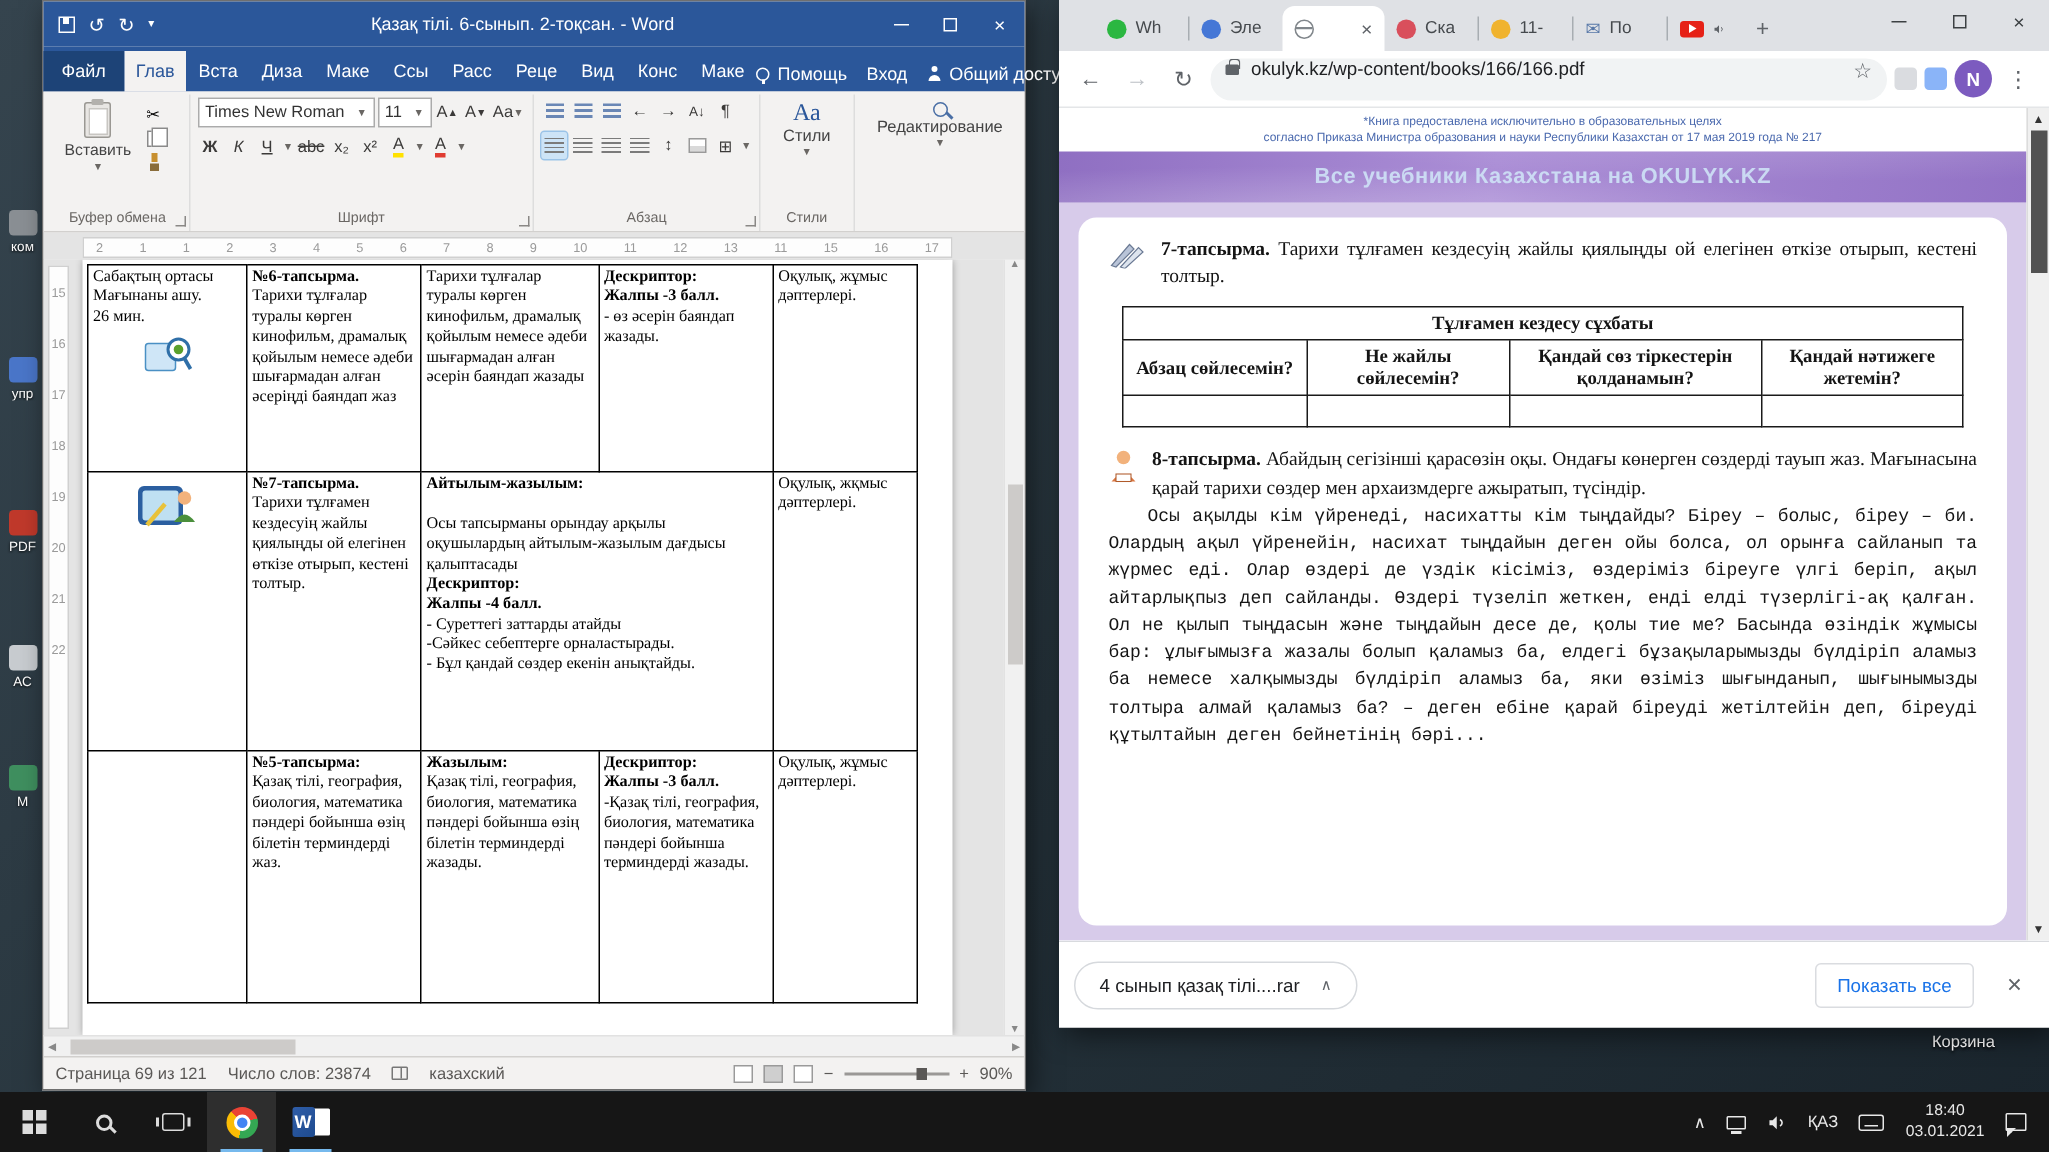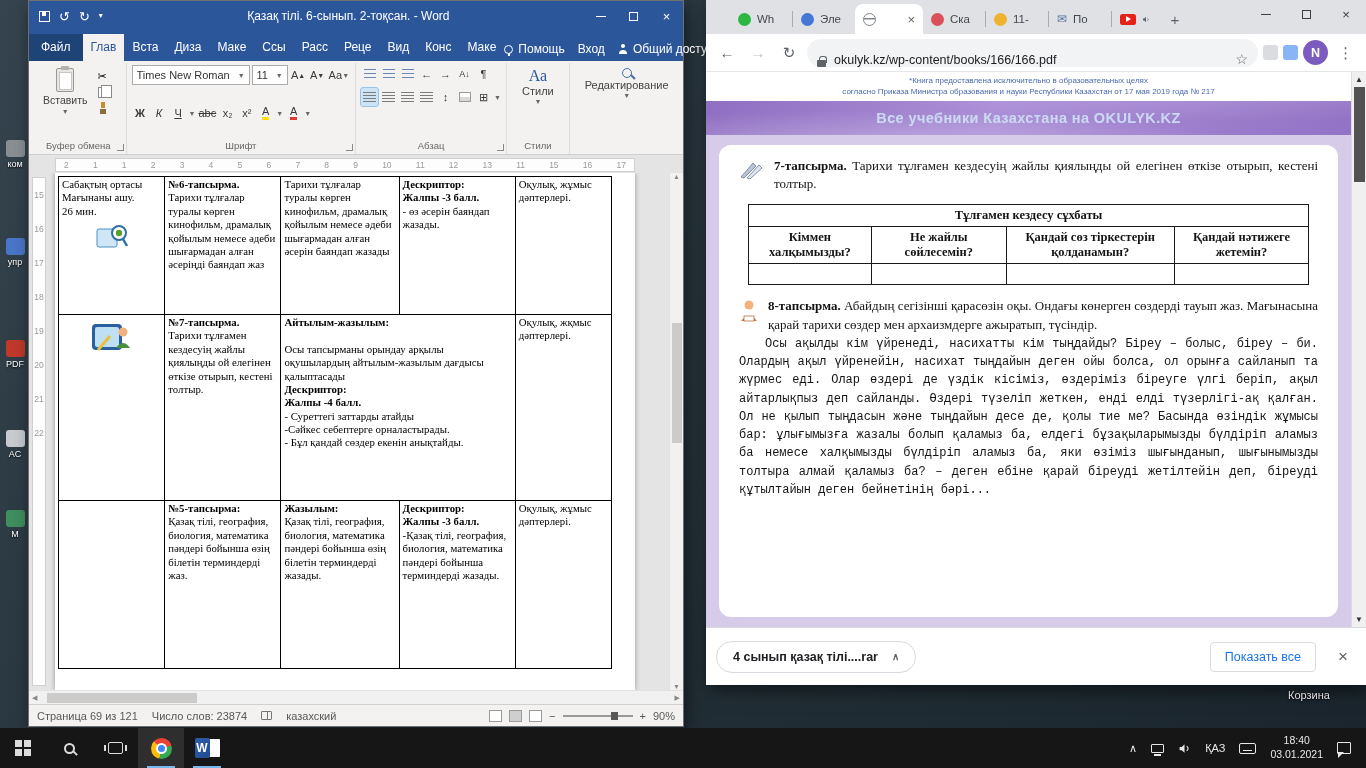--- a/index.html
+++ b/index.html
@@ -126,21 +126,21 @@
                border-top:3px solid transparent; border-bottom:3px solid transparent; }
   .c-newtab { width:26px; height:26px; display:flex; align-items:center; justify-content:center;
               font-size:15px; color:#5f6368; margin:0 4px 2px; flex:0 0 auto; }
   .c-winctrl { margin-left:auto; display:flex; align-self:flex-start; }
   .c-wc { width:40px; height:28px; display:flex; align-items:center; justify-content:center; font-size:13px; color:#3c4043; }
   .c-toolbar { height:38px; display:flex; align-items:center; padding:0 8px; gap:5px; background:#fff;
                border-bottom:1px solid #e4e6e8; flex:0 0 auto; }
   .nav-ic { width:26px; height:26px; display:flex; align-items:center; justify-content:center;
             font-size:15px; color:#5f6368; border-radius:50%; flex:0 0 auto; }
   .nav-ic.dis { color:#bdc1c6; }
-  .omnibox { flex:1; height:28px; background:#f1f3f4; border-radius:14px; display:flex; align-items:flex-end;
+  .omnibox { flex:1; height:28px; background:#f1f3f4; border-radius:14px; display:flex; align-items:flex-start;
              padding:0 10px; gap:8px; font-size:12.5px; color:#202124; min-width:0; }
   .omni-url { flex:1; white-space:nowrap; overflow:hidden; }
   .lockic { width:9px; height:11px; position:relative; flex:0 0 auto; }
   .lockic::before { content:""; position:absolute; left:1.5px; top:0; width:6px; height:6px;
                     border:1.4px solid #5f6368; border-radius:3px 3px 0 0; border-bottom:none; }
   .lockic::after { content:""; position:absolute; left:0; top:4.5px; width:9px; height:6.5px; background:#5f6368; border-radius:1px; }
   .omni-star { font-size:14px; color:#5f6368; }
   .ext-ic { width:15px; height:15px; border-radius:3px; background:#dadce0; flex:0 0 auto; }
   .ext-ic.b2 { background:#8ab4f8; }
   .avatar { width:25px; height:25px; border-radius:50%; background:#7c5bbf; color:#fff; font-size:12.5px;
@@ -167,21 +167,21 @@
   .pdf-table .empty { height:21px; }
   .pdf-par { margin-top:0; font-size:12px; line-height:1.52; text-align:justify; text-indent:26px;font-family:Liberation Mono, monospace; }
   .t8 { margin-top:12px; }
   .c-scrollbar { position:absolute; right:0; top:0; bottom:0; width:15px; background:#f0f0f0; border-left:1px solid #dcdcdc;
                  display:flex; flex-direction:column; align-items:center; justify-content:space-between;
                  font-size:8px; color:#333; padding:3px 0; }
   .c-sthumb { position:absolute; left:2px; width:11px; top:15px; height:95px; background:#525252; }
   .c-downloads { height:58px; background:#fff; border-top:1px solid #d8dade; display:flex; align-items:center;
                  padding:0 10px; flex:0 0 auto; }
   .dl-pill { display:flex; align-items:center; gap:14px; border:1px solid #d6d9dd; border-radius:17px;
-             padding:8px 16px; font-size:12.5px; color:#202124;font-weight:bold; }
+             padding:8px 16px; font-size:12.5px; color:#202124; }
   .dl-caret { color:#5f6368; font-size:10px; }
   .dl-right { margin-left:auto; display:flex; align-items:center; gap:14px; }
   .show-all { border:1px solid #dadce0; border-radius:4px; color:#1a73e8; font-size:12.5px; padding:7px 14px; white-space:nowrap; }
   .dl-close { color:#5f6368; font-size:17px; padding:0 8px; }
 
   
   .taskbar { position:absolute; left:0; bottom:0; width:1366px; height:40px; background:#161616;
              display:flex; align-items:stretch; color:#e8e8e8; z-index:50; }
   .tb-btn { width:46px; display:flex; align-items:center; justify-content:center; position:relative; }
   .tb-btn.open::after { content:""; position:absolute; bottom:0; left:9px; right:9px; height:2px; background:#76b9ed; }
@@ -298,21 +298,21 @@
             <span style="font-size:11px">✂</span>
             <span class="cpy"></span>
             <span class="fpb"></span>
           </div>
         </div>
         <div class="rgroup-label">Буфер обмена</div>
         <span class="dlnch"></span>
       </div>
 
       <div class="rgroup">
-        <div class="rrow" style="margin-bottom:19px">
+        <div class="rrow" style="margin-bottom:4px">
           <div class="sel" style="width:118px">
             <span style="flex:1;overflow:hidden">Times New Roman</span>
               <span class="car">▼</span>
           </div>
           <div class="sel" style="width:36px">
             <span style="flex:1">11</span>
               <span class="car">▼</span>
           </div>
           <span class="btn-s">А<span style="font-size:7px">▲</span></span>
           <span class="btn-s">А<span style="font-size:7px">▼</span></span>
@@ -645,21 +645,21 @@
                   <col style="width:22%">
                   <col style="width:24%">
                   <col style="width:30%">
                   <col style="width:24%">
                 </colgroup>
               <tbody>
                   <tr>
                     <td colspan="4" class="hd">Тұлғамен кездесу сұхбаты</td>
                   </tr>
               <tr>
-                <td class="hd">Кіммен халқымызды?</td>
+                <td class="hd">Абзац сөйлесемін?</td>
                 <td class="hd">Не жайлы сөйлесемін?</td>
                 <td class="hd">Қандай сөз тіркестерін қолданамын?</td>
                 <td class="hd">Қандай нәтижеге жетемін?</td>
               </tr>
               <tr>
                 <td class="empty"></td>
                 <td class="empty"></td>
                 <td class="empty"></td>
                 <td class="empty"></td>
               </tr>

